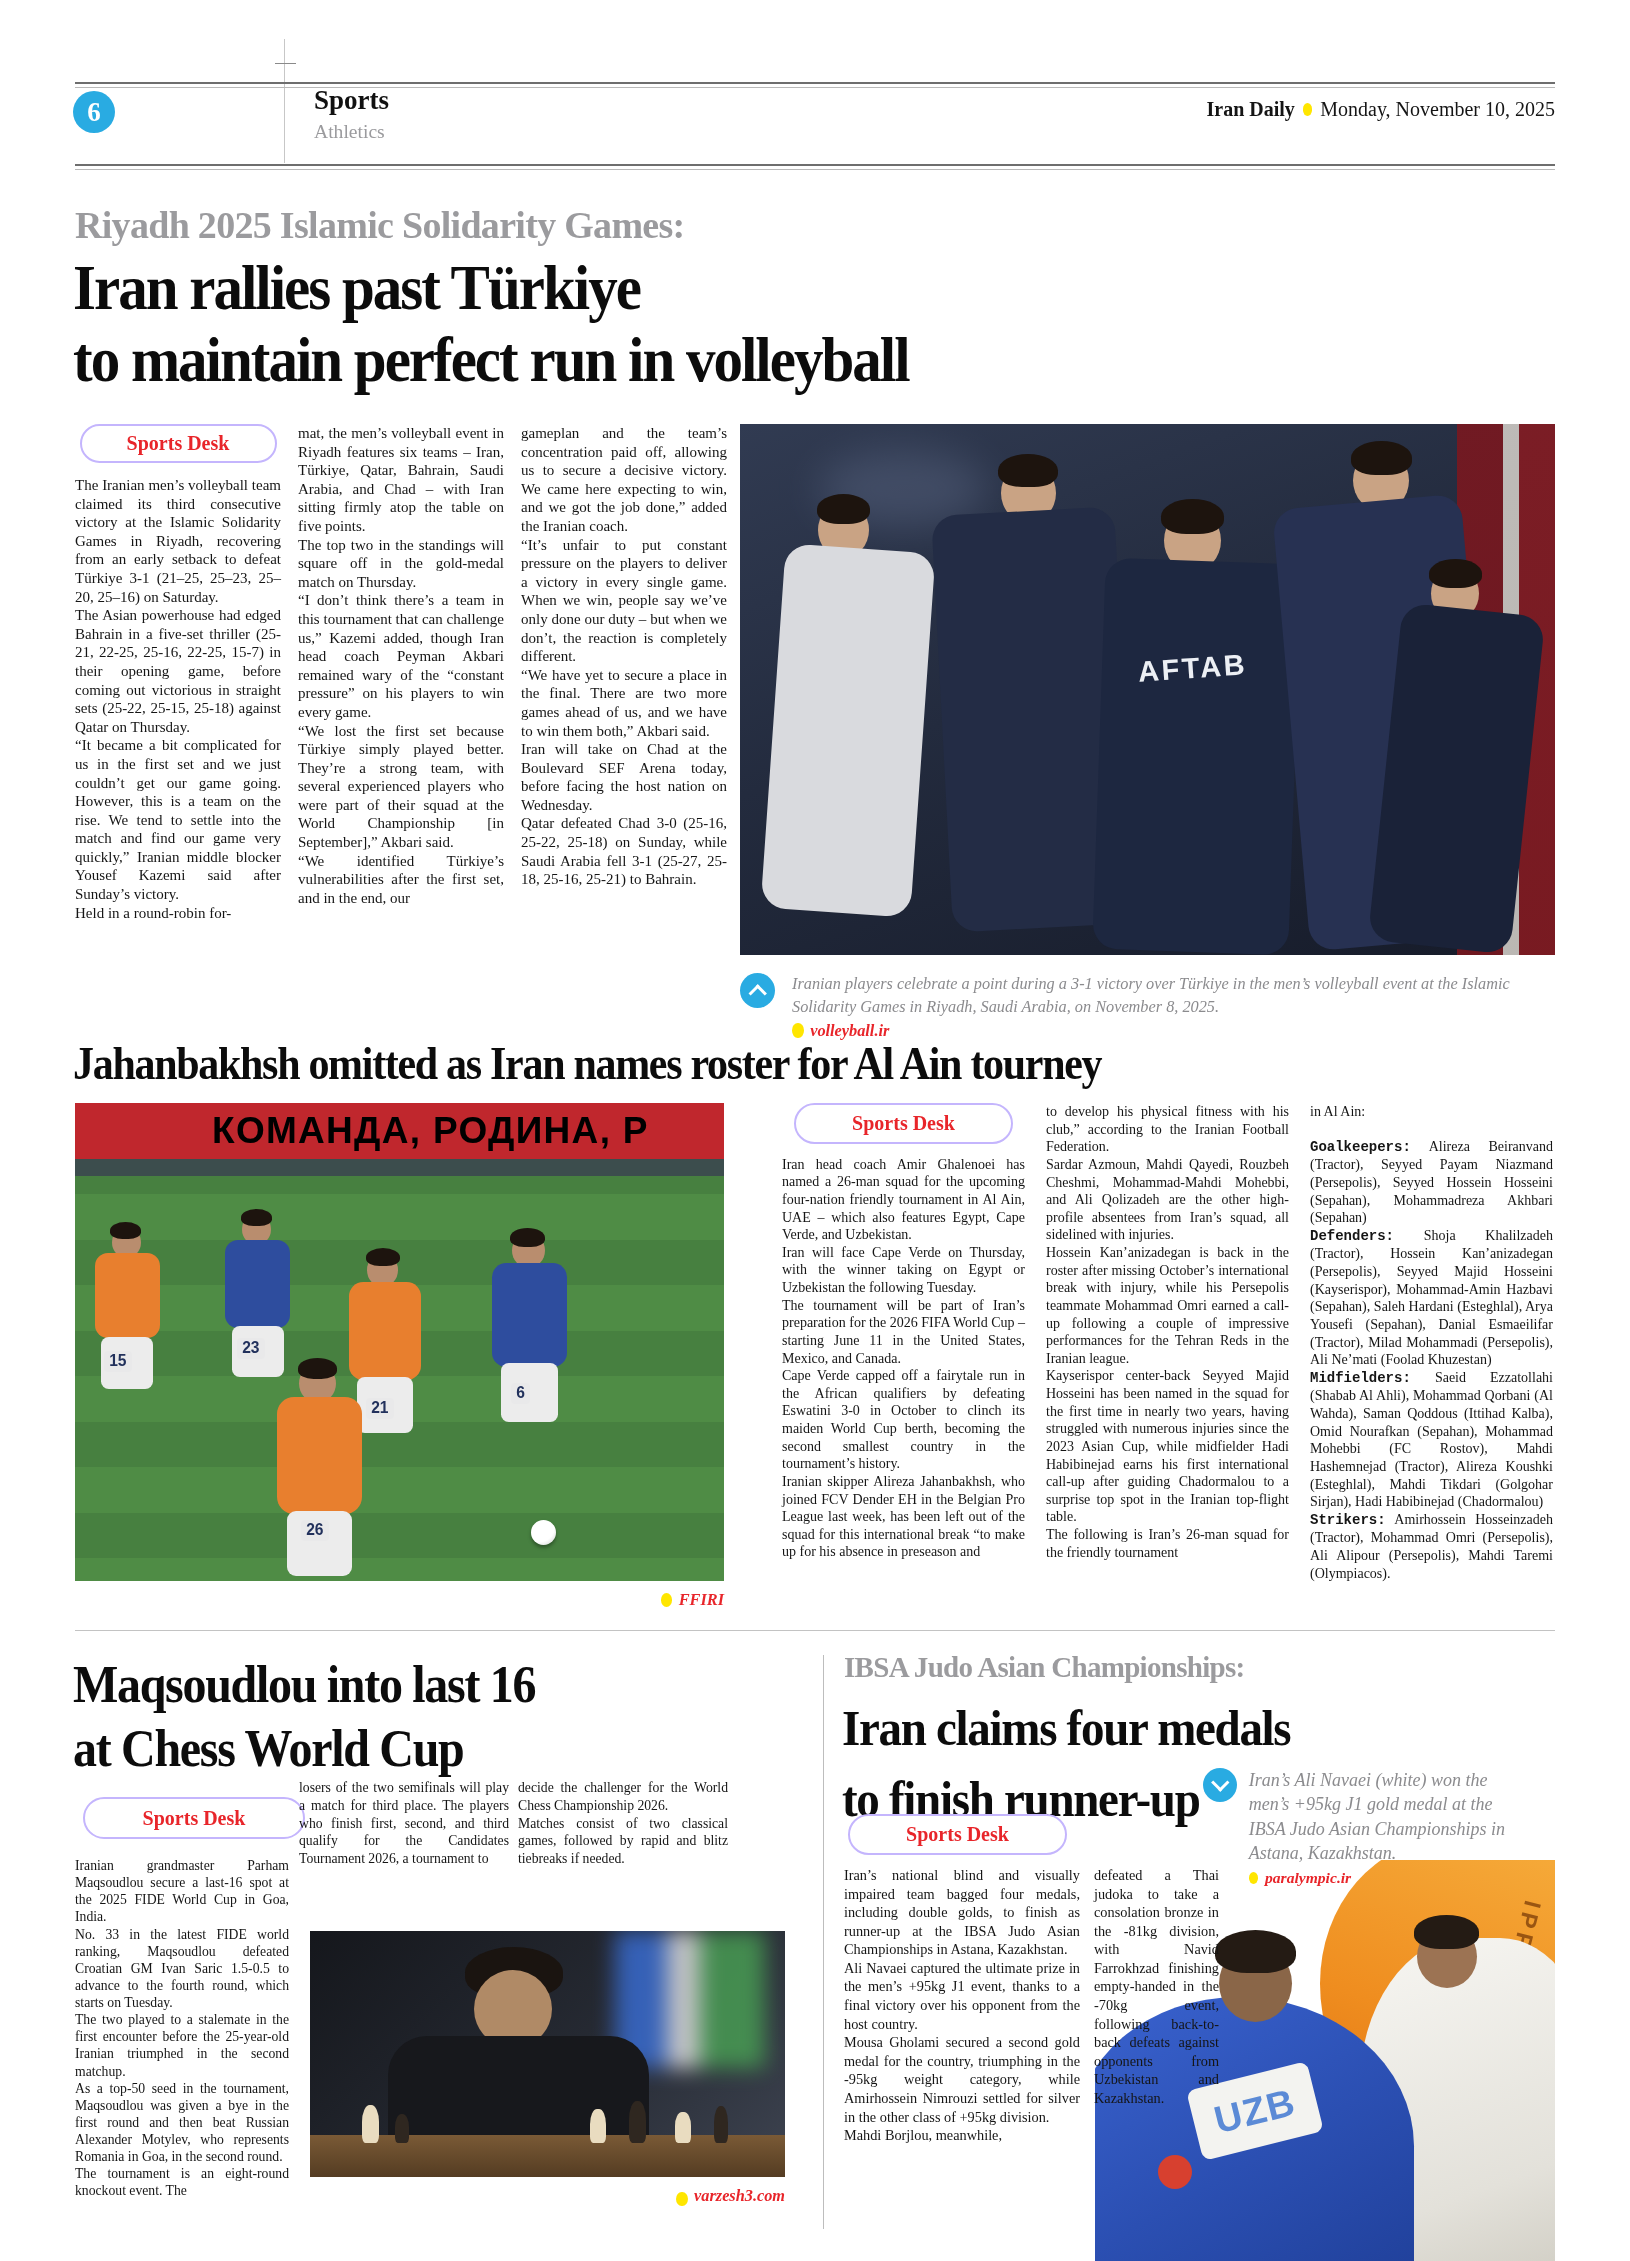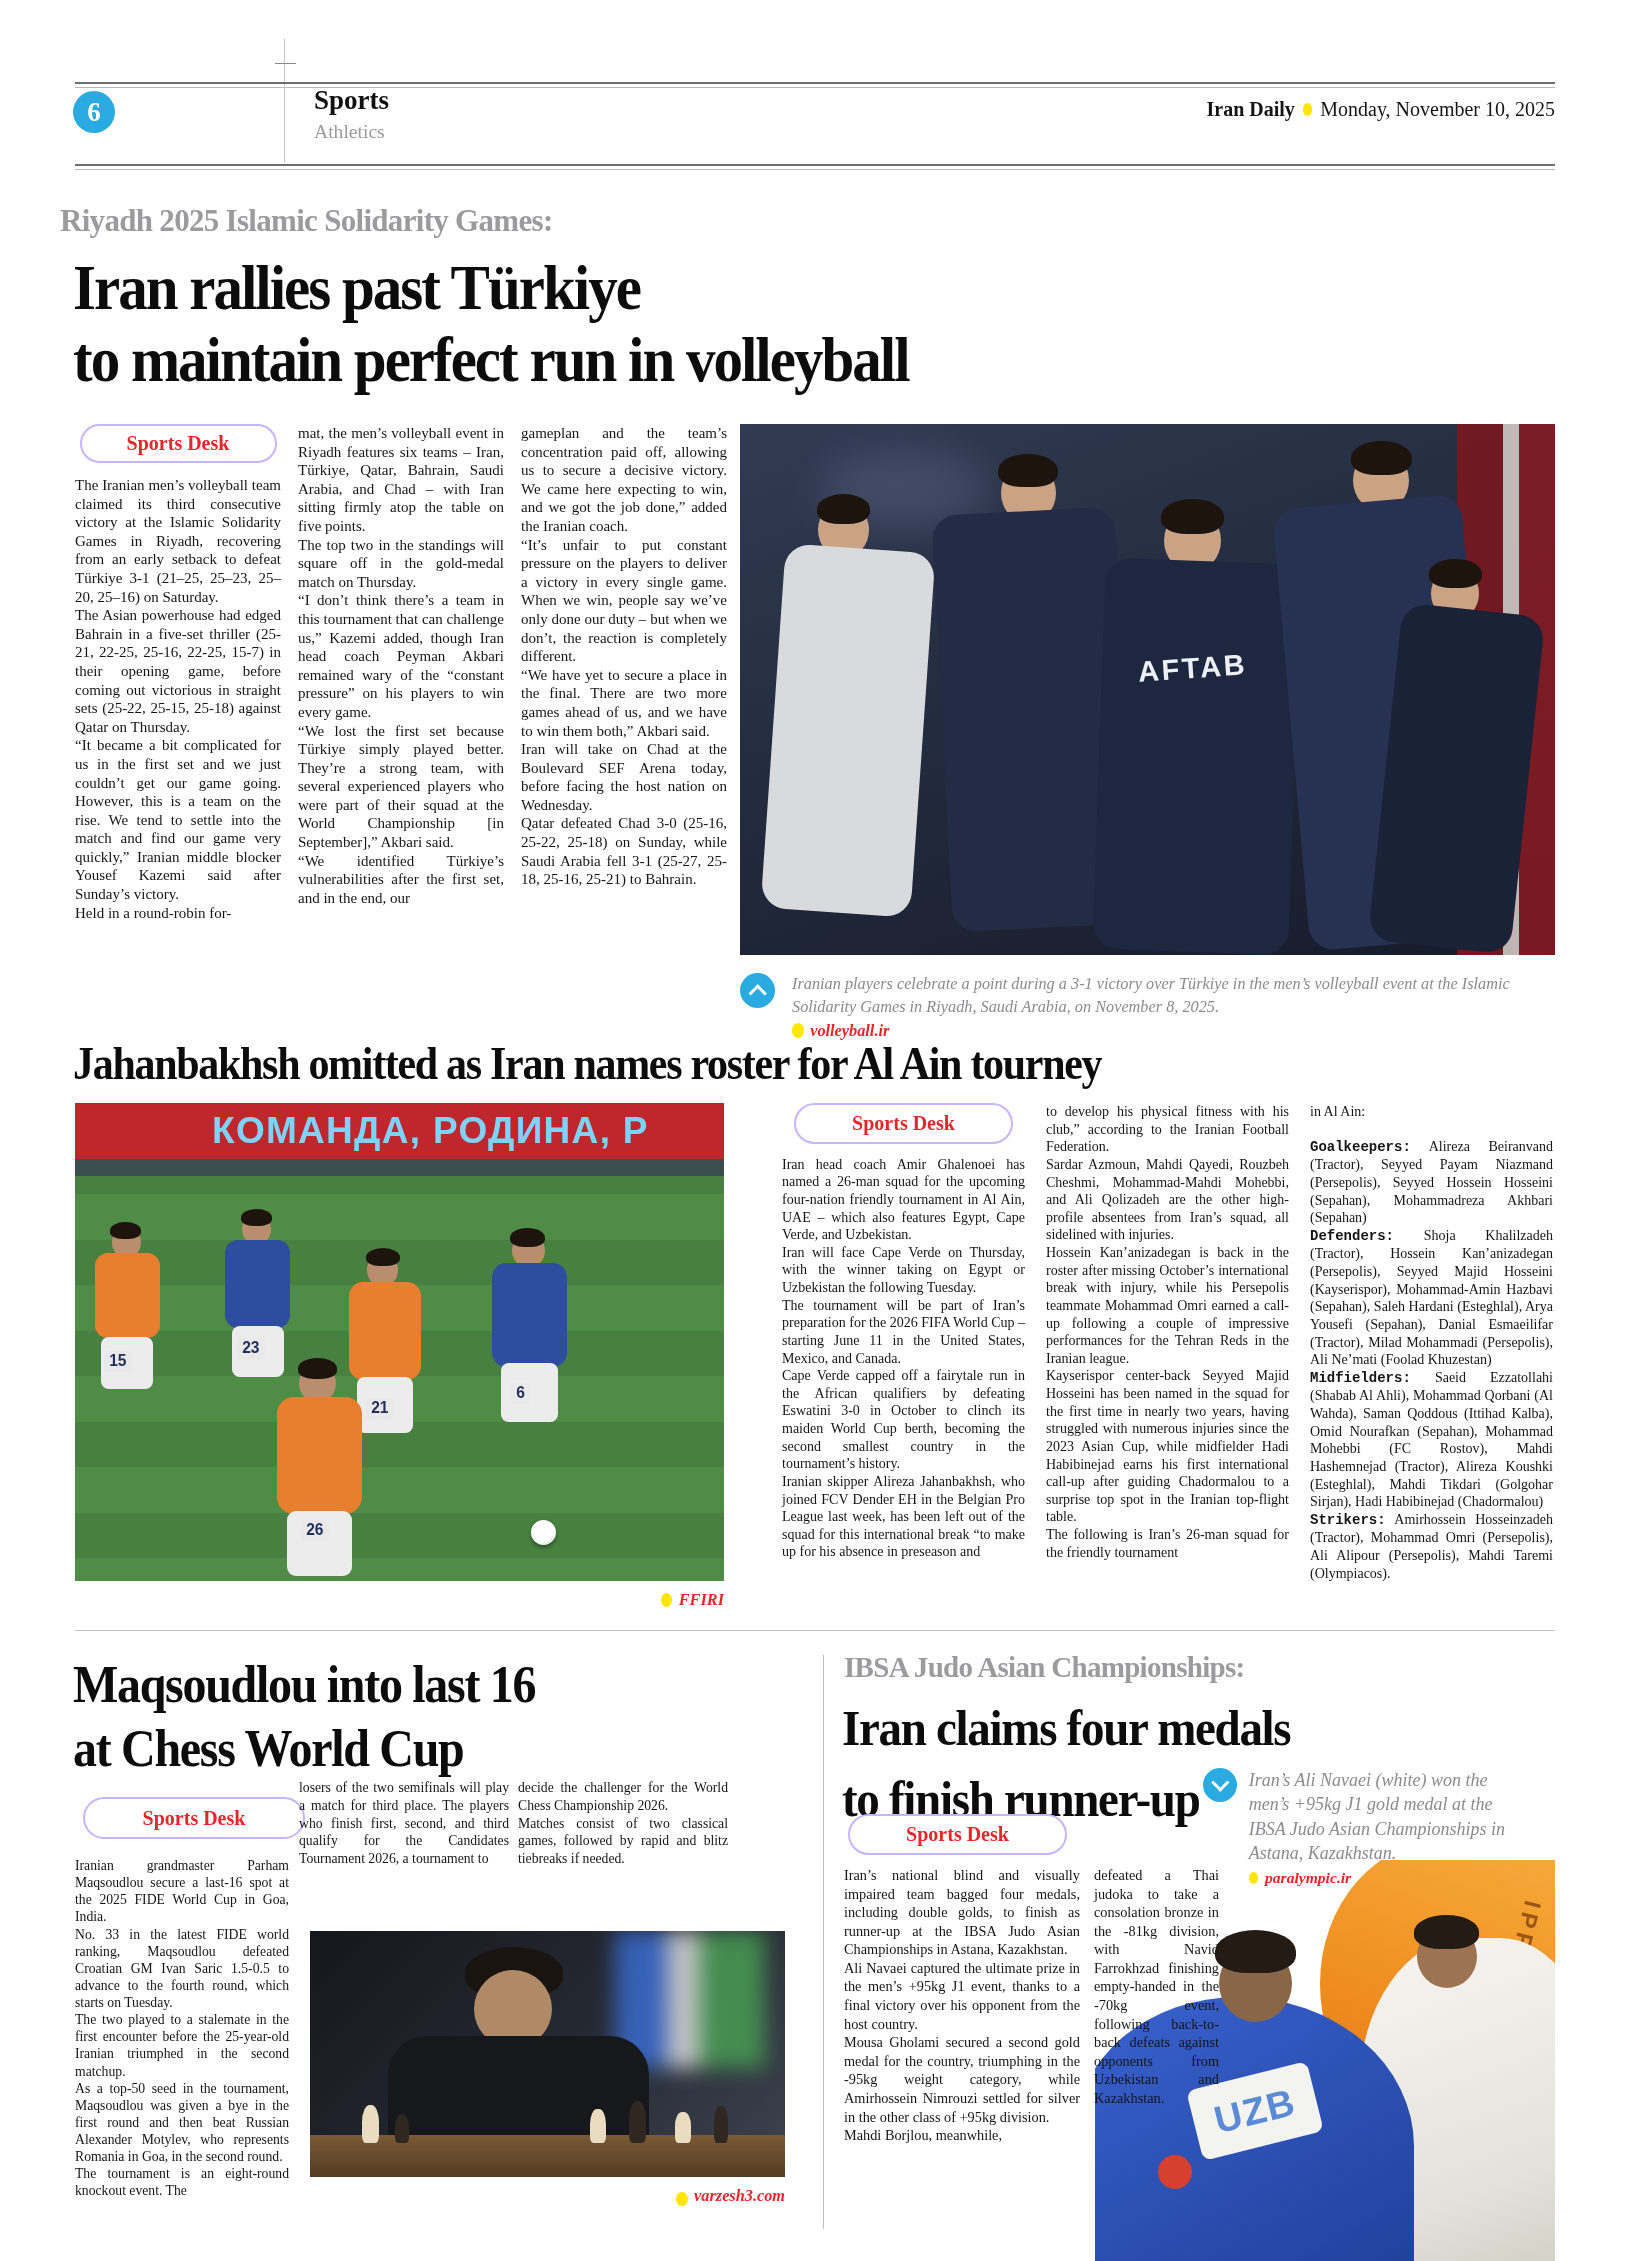--- a/index.html
+++ b/index.html
@@ -28,21 +28,21 @@
   .credit{font-style:italic;font-weight:bold;color:#e8252a;}
   .credit-row{display:flex;align-items:center;gap:6.5px;}
   .circ-ico{border-radius:50%;background:#29abe2;position:relative;flex:0 0 auto;}
   .circ-ico::after{content:"";position:absolute;left:50%;top:50%;width:10.4px;height:10.4px;
     border-top:3.9px solid #fff;border-right:3.9px solid #fff;}
   .circ-ico.up::after{transform:translate(-50%,-32%) rotate(-45deg);}
   .circ-ico.down::after{transform:translate(-50%,-68%) rotate(135deg);}
   .vrule{width:1.3px;background:#bdbdbd;}
   .hrule{height:1.3px;background:#c3c3c3;}
   
-  .vb-kicker{left:60px;top:203px;font-size:31px;}
+  .vb-kicker{left:75px;top:203px;font-size:38px;}
   .vb-h{left:73px;top:252px;font-size:59px;line-height:1.12;}
   .vb-cols{left:75px;top:424px;width:653px;display:flex;gap:17px;}
   .vb-cols .bodycol{width:206px;font-size:15px;line-height:1.24;}
   .vb-cols .desk-pill{width:193px;height:35px;font-size:20px;margin:0 auto 13px auto;}
   .vb-photo{left:740px;top:424px;width:815px;height:531px;overflow:hidden;background:linear-gradient(160deg,#313b52 0%,#232b3e 45%,#161b29 100%);}
   .vb-redband{position:absolute;right:0;top:0;width:98px;height:100%;
     background:linear-gradient(90deg,#7e161d 0 46px,#d8d3cc 46px 62px,#8a1a20 62px 98px);opacity:.85;}
   .vb-light{position:absolute;border-radius:50%;filter:blur(19.6px);}
   .player{position:absolute;}
   .head{position:absolute;border-radius:50%;background:#c9a384;}
@@ -51,21 +51,21 @@
   .vb-jersey-text{position:absolute;color:#eceff4;font-family:"Liberation Sans",sans-serif;font-weight:bold;
     font-size:29px;letter-spacing:2.6px;transform:rotate(-4deg);}
   .vb-caprow{left:740px;top:973px;width:815px;display:flex;gap:17px;}
   .vb-caprow .circ-ico{width:35px;height:35px;}
   .vb-captext{font-size:16.3px;line-height:1.4;width:756px;}
   
   .fb-h{left:73px;top:1038px;font-size:42px;letter-spacing:-1.3px;}
   .fb-photo{left:75px;top:1103px;width:649px;height:478px;overflow:hidden;
     background:repeating-linear-gradient(180deg,#4f8c45 0 46px,#478040 46px 91px);}
   .fb-banner{position:absolute;left:0;top:0;width:100%;height:56px;background:#c0272d;display:flex;align-items:center;}
-  .fb-banner span{color:#7dd3fc;font-family:"Liberation Sans",sans-serif;font-weight:bold;font-size:37px;
+  .fb-banner span{color:#000000;font-family:"Liberation Sans",sans-serif;font-weight:bold;font-size:37px;
     letter-spacing:1.3px;white-space:nowrap;padding-left:137px;}
   .fb-stand{position:absolute;left:0;top:56px;width:100%;height:17px;background:#394050;opacity:.8;}
   .num{position:absolute;font-family:"Liberation Sans",sans-serif;font-weight:bold;color:#22315c;background:#e9e9ea;
     border-radius:3.9px;padding:1.3px 5.2px;font-size:15.6px;}
   .ball{position:absolute;width:25px;height:25px;border-radius:50%;background:radial-gradient(circle at 35% 30%,#fff 0 60%,#c9c9c9 100%);box-shadow:0 2.6px 3.9px rgba(0,0,0,.35);}
   .fb-creditrow{left:75px;top:1590px;width:649px;justify-content:flex-end;}
   .fb-cols{left:782px;top:1103px;width:773px;display:flex;gap:21px;}
   .fb-cols .bodycol{width:243px;font-size:14px;line-height:1.26;}
   .fb-cols .desk-pill{width:215px;height:37px;font-size:20px;margin:0 auto 11.7px auto;}
   .fb-cols .gap{height:17px;}

